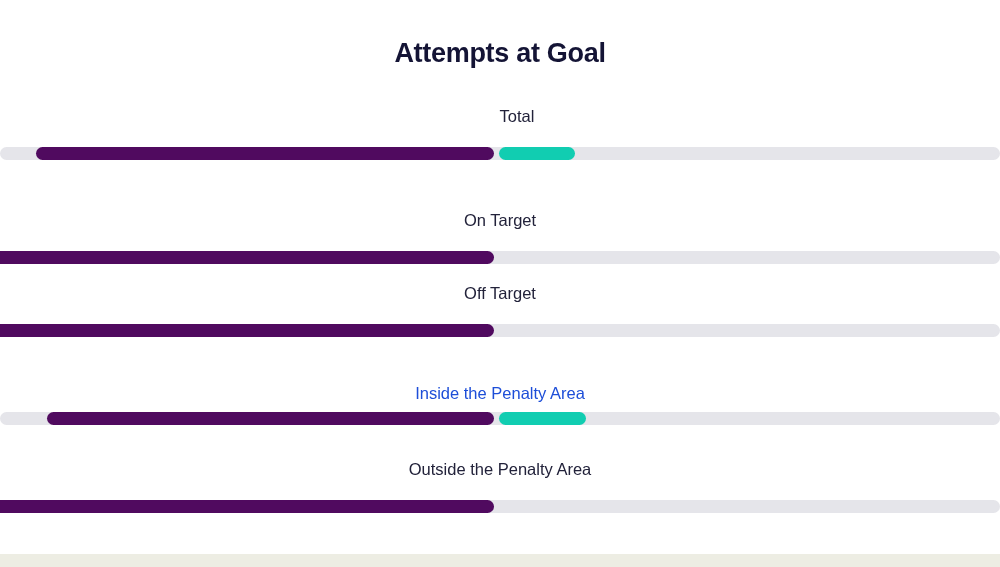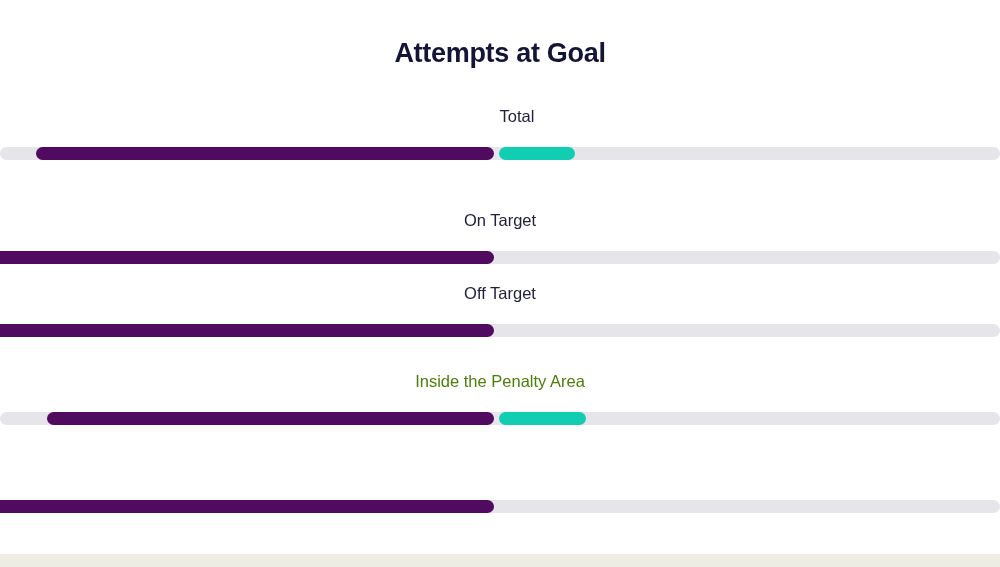--- a/index.html
+++ b/index.html
@@ -121,28 +121,29 @@
   </div>
 
   <div class="bar-row" style="top:281px;padding-left:21px;">
     <div class="row-label" style="color: rgb(34, 34, 58);">Off Target</div>
     <div class="bar-track" style="top: 43px; background: rgb(229, 229, 234);">
       <div class="seg seg-left cap-right" style="left: 0px; width: 494px; background: rgb(80, 10, 95);"></div>
     </div>
   </div>
 
   <div class="bar-row" style="top:369px;">
-    <div class="row-label" style="color: #4d7c0f;">Inside the Penalty Area</div>
+    <div class="row-label" style="color: #1d4ed8; margin-top: 12px;">Inside the Penalty Area</div>
     <div class="bar-track" style="top: 43px; background: rgb(229, 229, 234);">
       <div class="seg seg-left cap-left cap-right" style="left: 47px; width: 447px; background: rgb(80, 10, 95);"></div>
       <div class="seg seg-right cap-left cap-right" style="left: 499px; width: 87px; background: rgb(17, 205, 177);"></div>
     </div>
   </div>
 
   <div class="bar-row" style="top:457px;">
+    <div class="row-label" style="color: rgb(34, 34, 58);">Outside the Penalty Area</div>
     <div class="bar-track" style="top: 43px; background: rgb(229, 229, 234);">
       <div class="seg seg-left cap-right" style="left: 0px; width: 494px; background: rgb(80, 10, 95);"></div>
     </div>
   </div>
 
   <div class="bottom-strip" style="top: 554px; height: 13px; background: rgb(237, 237, 227);"></div>
 
 </div>
 
 </body></html>

